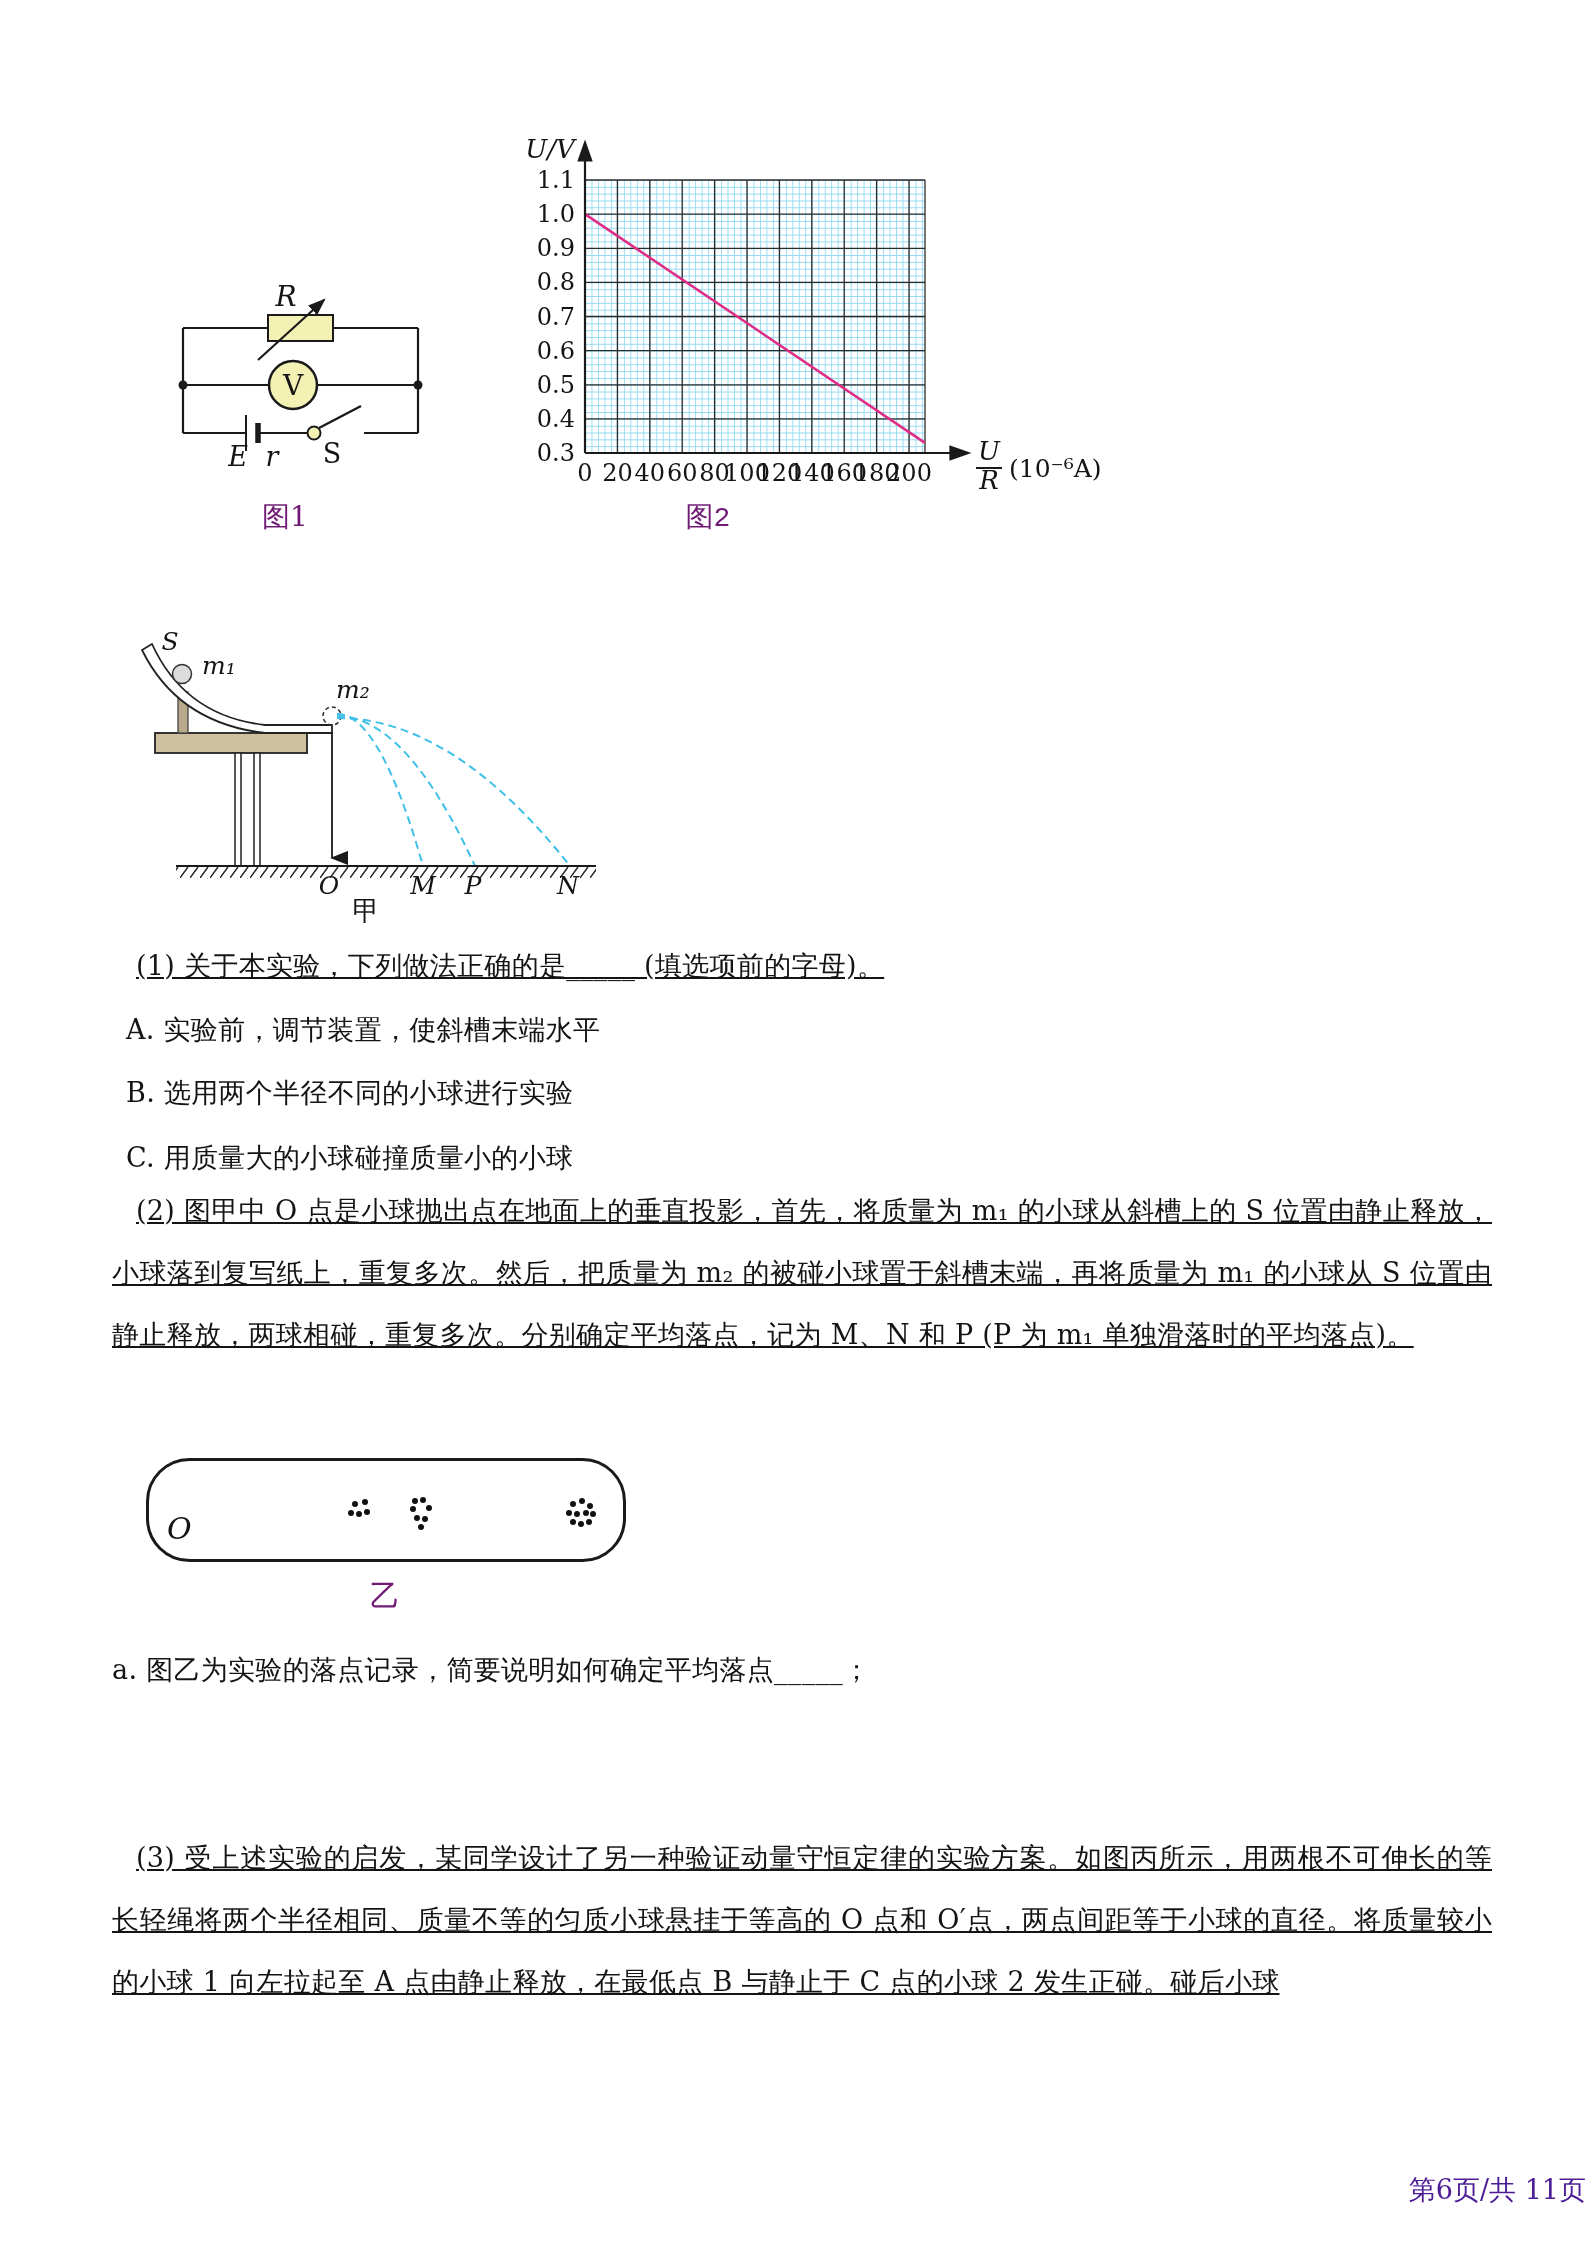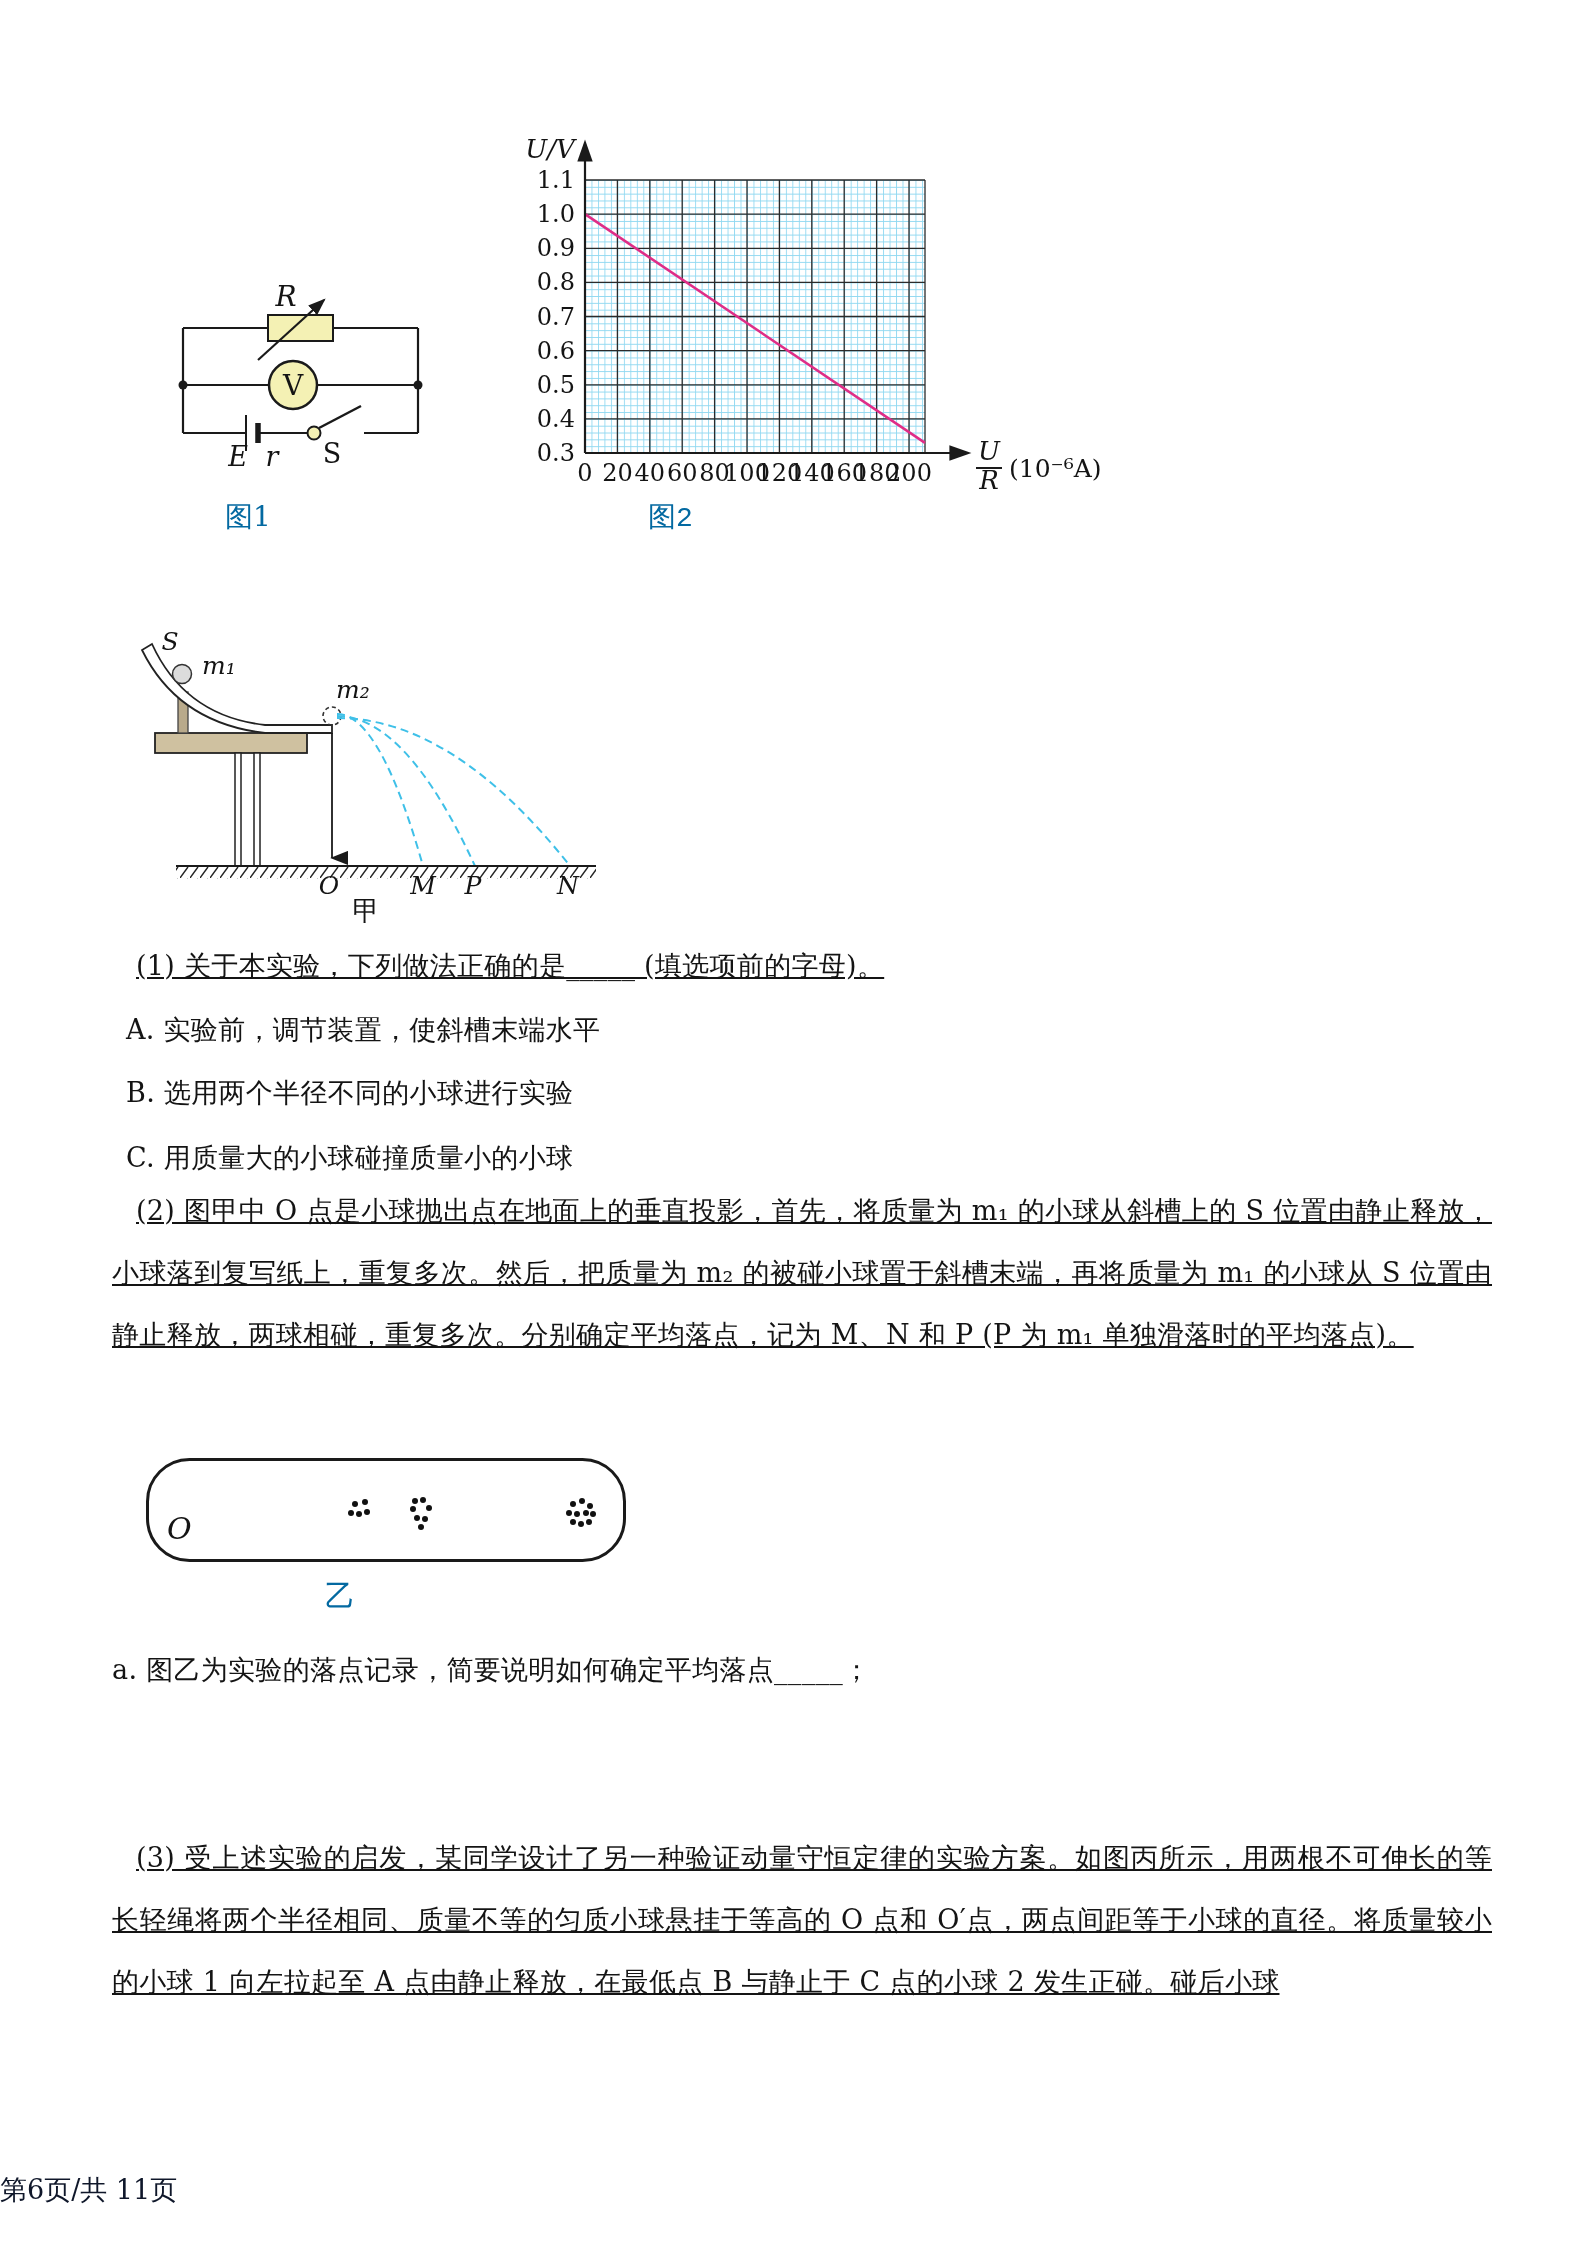--- a/index.html
+++ b/index.html
@@ -15,22 +15,22 @@
   .txt{
     font-size:27px;line-height:36px;letter-spacing:.3px;
     color:#141414;
   }
   .para{
     width:1380px;text-align:justify;text-justify:inter-ideograph;
     line-height:62px;
   }
   .indent1{text-indent:14px;}
   .indent2{text-indent:24px;text-decoration:underline;}
-  .figcap{font-size:28px;color:#0369a1;text-align:left;width:120px;}
-  .footer{width:100%;text-align:left;font-size:27px;color:#0f172a;}
+  .figcap{font-size:28px;color:#701a75;text-align:center;width:120px;}
+  .footer{width:100%;text-align:right;font-size:27px;color:#4c1d95;}
   svg text{font-family:"DejaVu Serif","Liberation Serif",serif;fill:#141414;}
   svg .it{font-style:italic;}
   .yi-box{position:relative;}
 </style>
 </head>
 <body>
 
 <div class="page">
 
   <svg class="abs" style="left:158px;top:268px;" width="290" height="230" viewBox="0 0 290 230">

